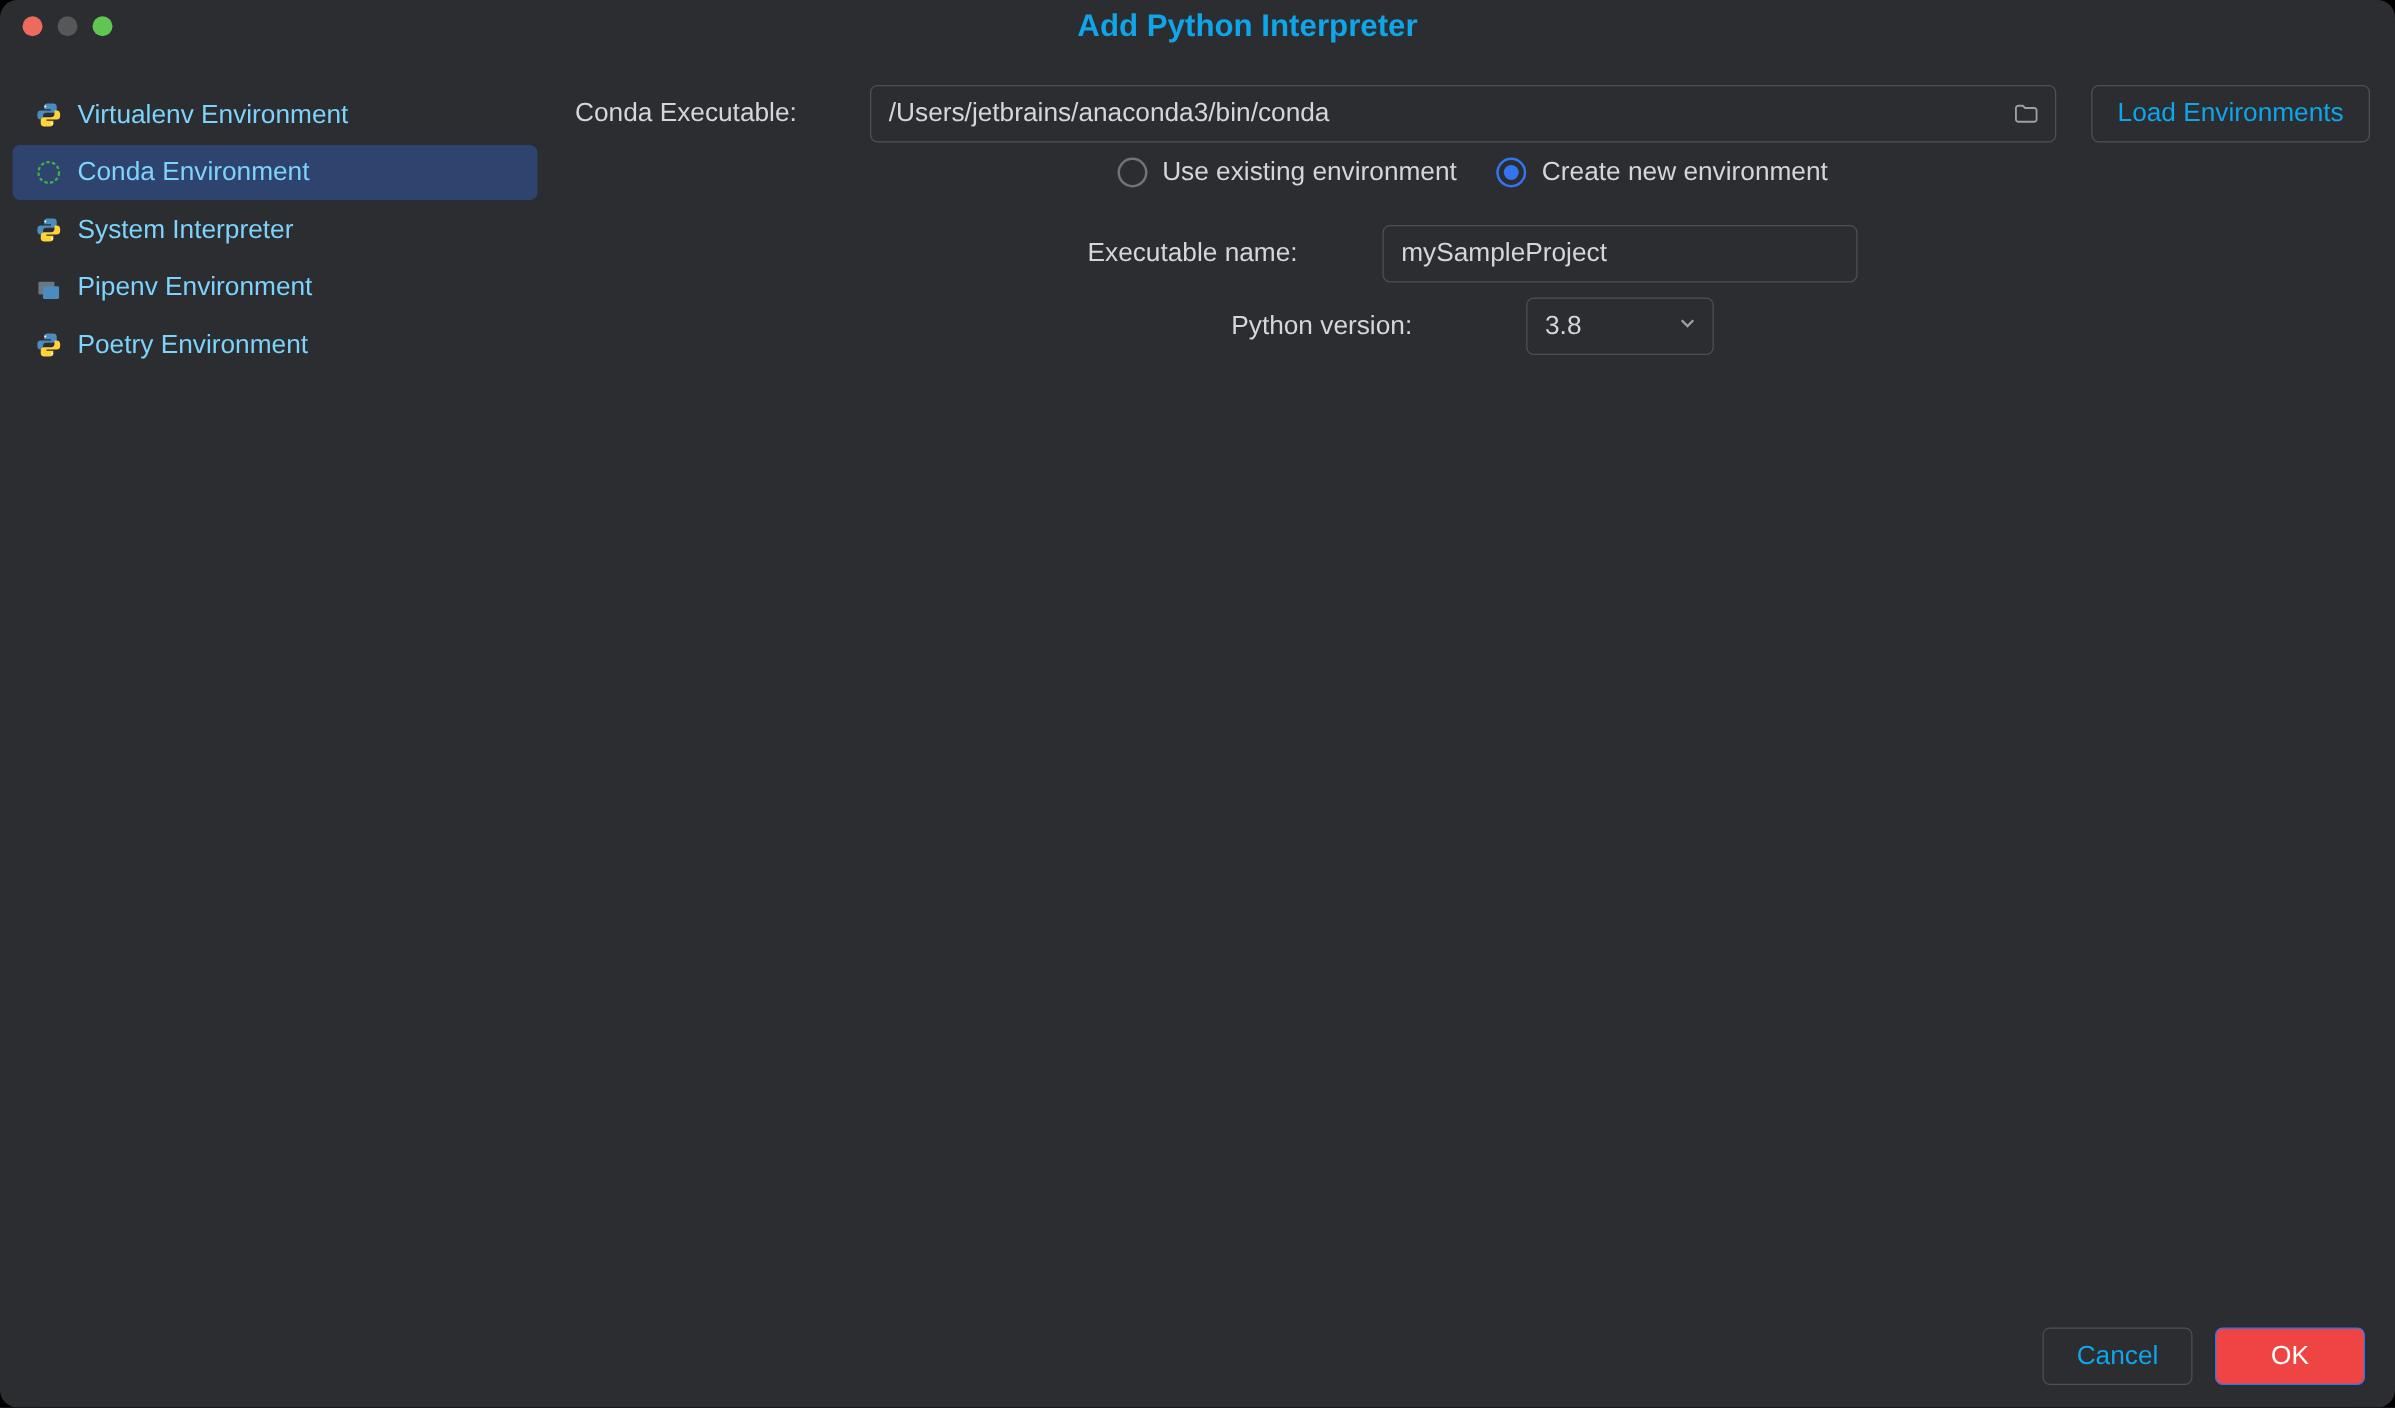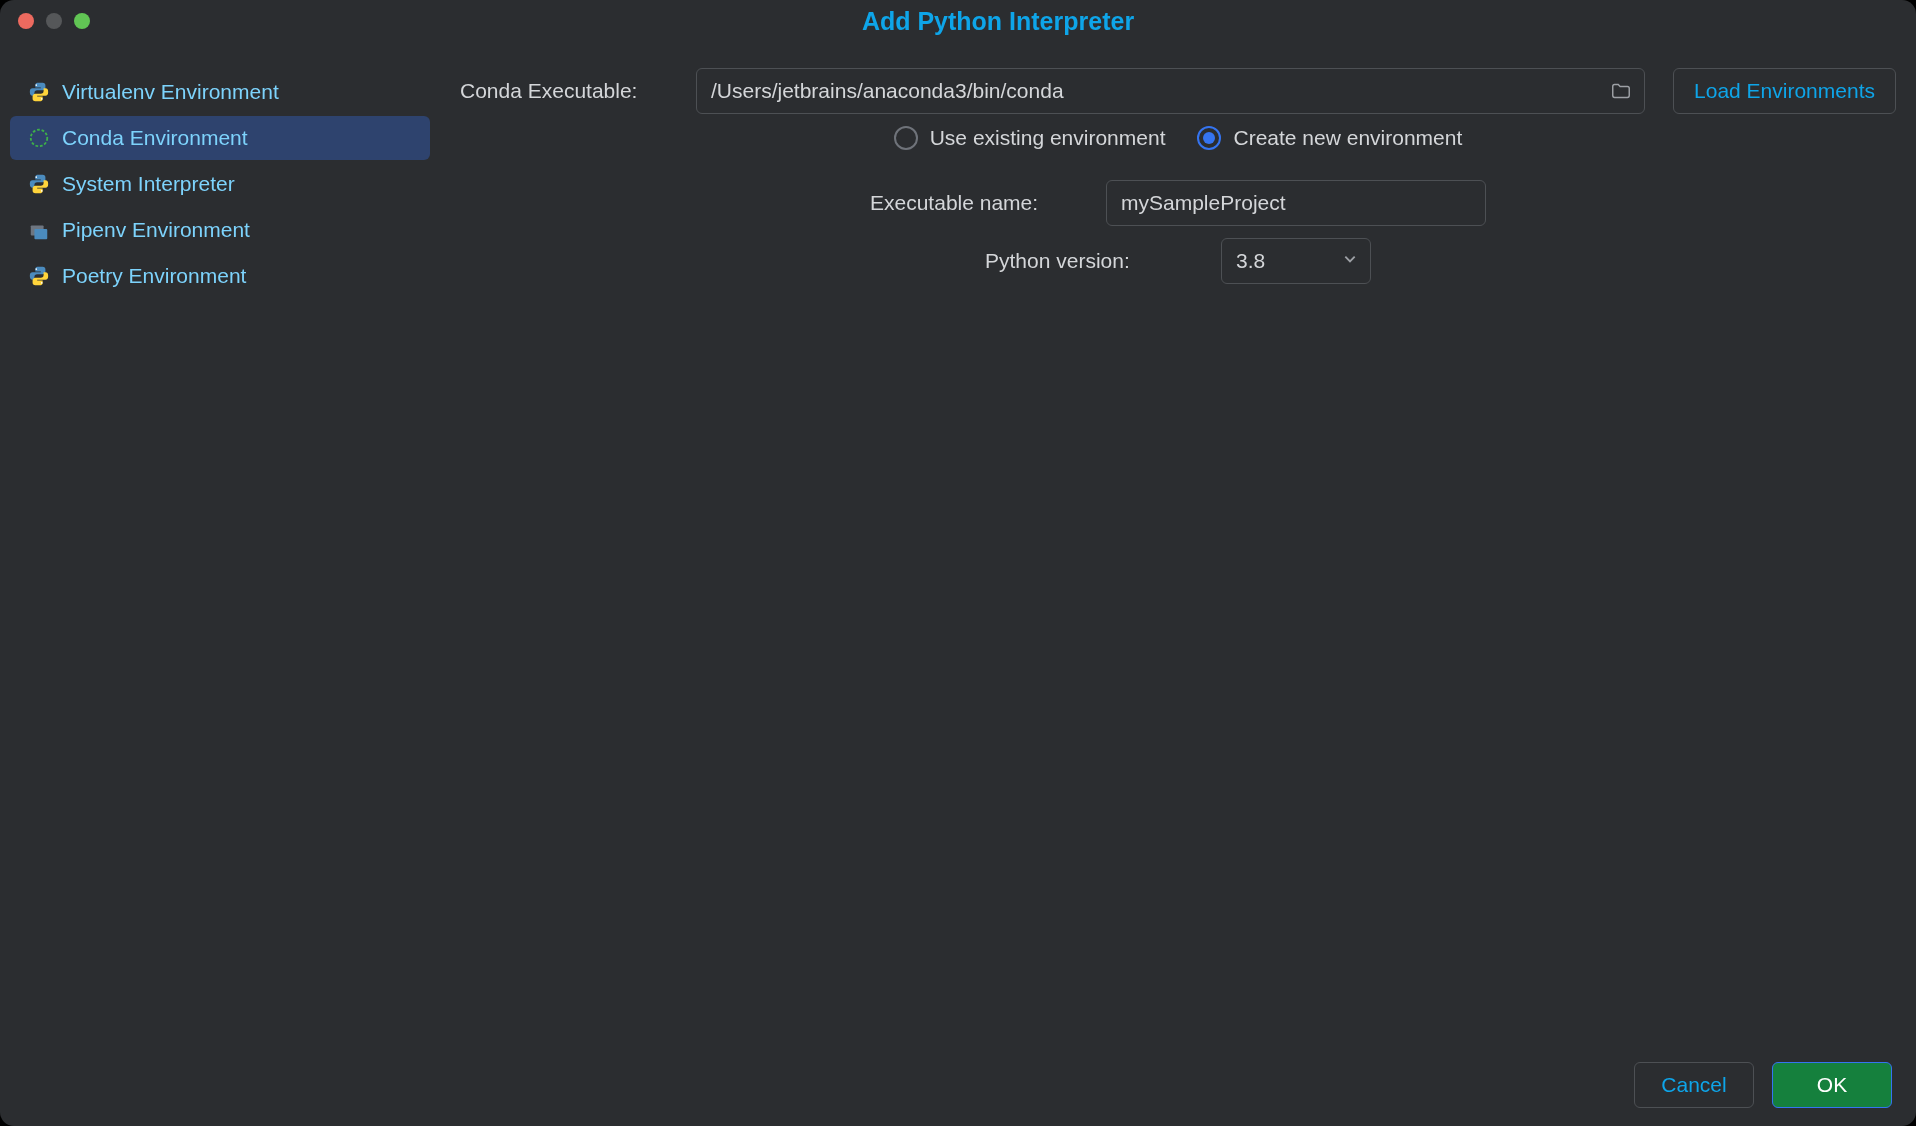--- a/index.html
+++ b/index.html
@@ -133,21 +133,21 @@
       color: #0ea5e9;
       font-size: 21px;
       padding: 0 20px;
       height: 46px;
       cursor: pointer;
       display: inline-flex;
       align-items: center;
       justify-content: center;
     }
     .btn-primary {
-      background: #15803d;
+      background: #ef4444;
       border-color: #3574f0;
       color: #fff;
     }
     .radio-row {
       display: flex;
       align-items: center;
       gap: 32px;
       margin-bottom: 30px;
       justify-content: center;
     }

